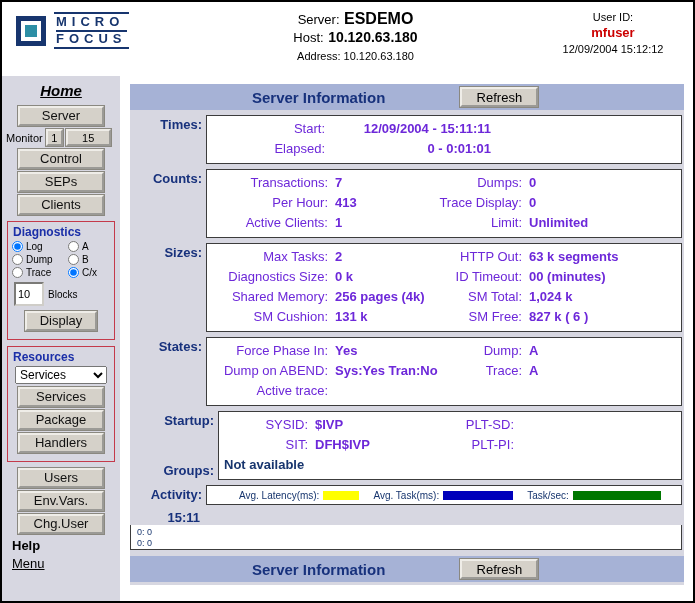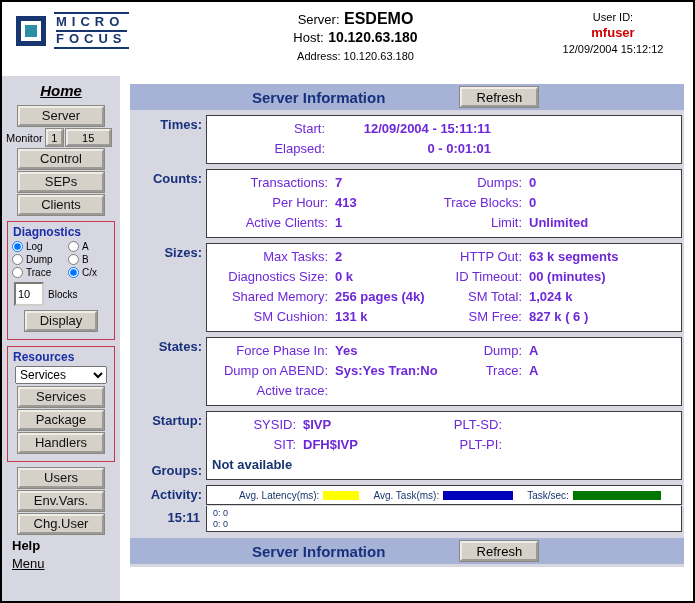--- a/index.html
+++ b/index.html
@@ -55,39 +55,39 @@
   .main { flex:1; background:#fff; padding:8px 9px 0 10px; overflow:hidden; }
   .panel { background:#d7d7e1; padding-bottom:3px; }
   .bar-strip { background:#a6b2d6; height:26px; display:flex; align-items:center; }
   .bar-title { font-weight:bold; font-size:15px; color:#17317c; margin-left:122px; white-space:nowrap; }
   .refresh-btn { min-width:78px; height:20px; background:#d5d1c9; border:2px outset #efede8; box-shadow:0 0 0 1px #8a8880;
                  font-family:inherit; font-size:13px; cursor:pointer; margin-left:75px; }
   .bar-strip.bottom { margin-top:6px; }
 
   .row { display:flex; margin-top:5px; }
   .row-label { width:76px; flex-shrink:0; text-align:right; padding:2px 4px 0 0; font-weight:bold; font-size:13px; color:#17317c; }
-  .row-label-col { width:76px; flex-shrink:0; display:flex; flex-direction:column; justify-content:space-between;
+  .row-label-col { width:88px; flex-shrink:0; display:flex; flex-direction:column; justify-content:space-between;
                    text-align:right; padding:2px 4px 2px 0; font-weight:bold; font-size:13px; color:#17317c; }
   .row-box { flex:1; background:#fff; border:1px solid #3c3c3c; padding:3px 0 4px 0; margin-right:2px; }
   .kv-line { line-height:20px; font-size:13px; color:#6d28d9; }
   .kv2 { display:grid; grid-template-columns:126px 158px; }
   .kv2 .k { text-align:right; padding-right:8px; }
   .kv2 .v { text-align:right; font-weight:bold; white-space:nowrap; }
   .kv4 { display:grid; grid-template-columns:128px 104px 90px 1fr; }
   .kv4.startup { grid-template-columns:96px 118px 88px 1fr; }
   .kv4 .k { text-align:right; padding-right:7px; white-space:nowrap; }
   .kv4 .v { text-align:left; font-weight:bold; padding-left:0; white-space:nowrap; }
   .note-line { font-weight:bold; font-size:13px; color:#17356e; padding-left:5px; line-height:20px; }
 
   .act-box { flex:1; background:#fff; border:1px solid #3c3c3c; margin-right:2px; height:20px;
              display:flex; align-items:center; padding-left:32px; }
   .metric { display:flex; align-items:center; margin-right:14px; }
   .metric-lab { font-size:10px; color:#17356e; margin-right:4px; white-space:nowrap; }
   .bar { height:9px; display:inline-block; }
-  .readout-row { display:flex; margin-top:1px; }
+  .readout-row { display:flex; margin-top:1px;flex-direction:column; }
   .readout-label { width:76px; flex-shrink:0; text-align:right; padding:4px 6px 0 0; font-weight:bold; font-size:13px; color:#17317c; }
   .readout-box { flex:1; background:#fff; border:1px solid #3c3c3c; border-top:none; margin-right:2px; height:26px;
                  padding:2px 0 0 6px; }
   .readout-box div { font-size:9px; line-height:11px; color:#17356e; }
 </style>
 </head>
 <body>
 
 <div class="page">
 
@@ -217,21 +217,21 @@
           <div class="row-box">
             <div class="kv-line kv4">
               <span class="k">Transactions:</span>
               <span class="v">7</span>
               <span class="k">Dumps:</span>
               <span class="v">0</span>
             </div>
             <div class="kv-line kv4">
               <span class="k">Per Hour:</span>
               <span class="v">413</span>
-              <span class="k">Trace Blocks:</span>
+              <span class="k">Trace Display:</span>
               <span class="v">0</span>
             </div>
             <div class="kv-line kv4">
               <span class="k">Active Clients:</span>
               <span class="v">1</span>
               <span class="k">Limit:</span>
               <span class="v">Unlimited</span>
             </div>
           </div>
         </div>

